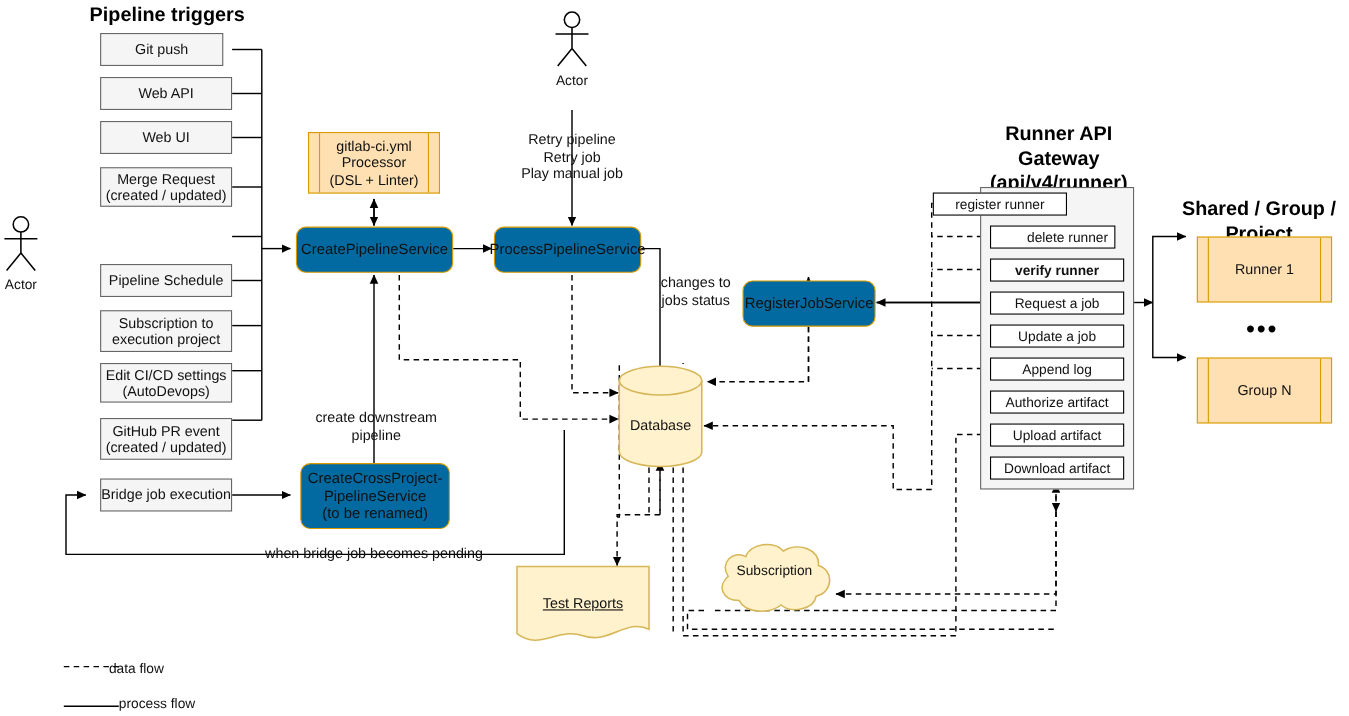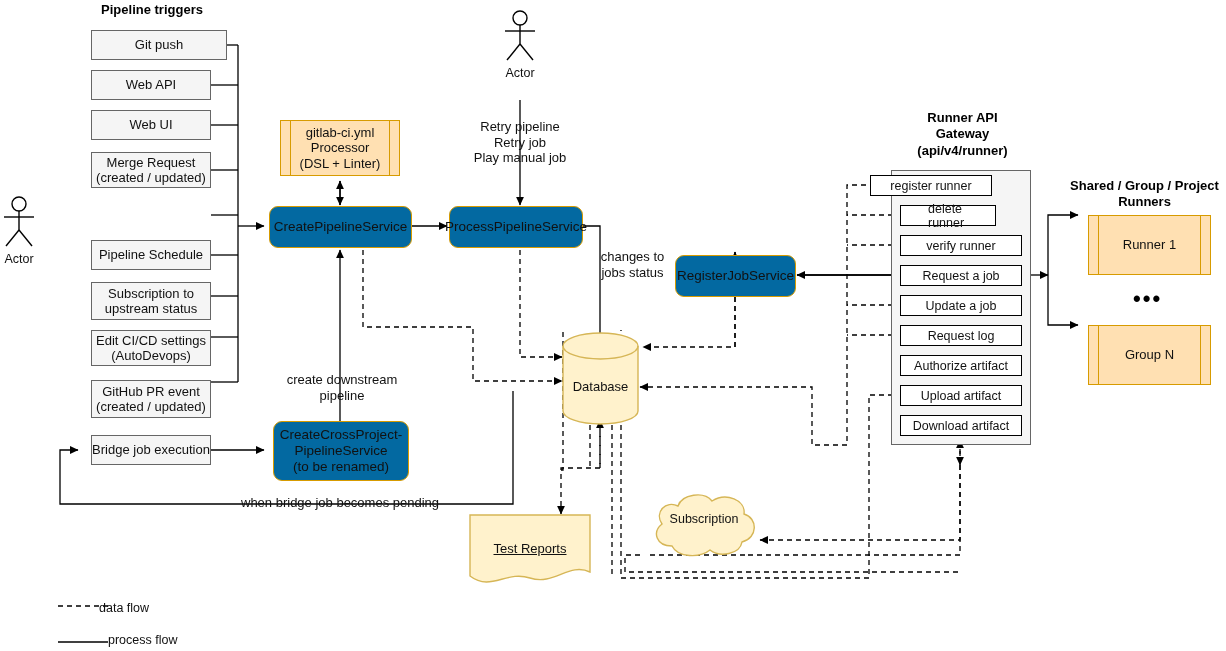--- a/index.html
+++ b/index.html
@@ -76,21 +76,21 @@
     background:#ffffff;
     border:1px solid #000000;
     display:flex;align-items:center;justify-content:center;
     font-size:12.5px;
     color:#111111;
   }
   
   .title{
     position:absolute;
     font-weight:bold;
-    font-size:13px;
+    font-size:18px;
     text-align:center;
     line-height:1.25;
     white-space:pre-line;
     color:#000000;
   }
   .label{
     position:absolute;
     font-size:13px;
     text-align:center;
     line-height:1.2;
@@ -235,28 +235,28 @@
 
   <svg class="shape" style="left:503px;top:10px;" width="34" height="54" viewBox="0 0 34 54">
     <circle cx="17" cy="8" r="7" fill="#ffffff" stroke="#000000" stroke-width="1.4"></circle>
     <line x1="17" y1="15" x2="17" y2="34" stroke="#000000" stroke-width="1.4"></line>
     <line x1="2" y1="21" x2="32" y2="21" stroke="#000000" stroke-width="1.4"></line>
     <line x1="17" y1="34" x2="4" y2="50" stroke="#000000" stroke-width="1.4"></line>
     <line x1="17" y1="34" x2="30" y2="50" stroke="#000000" stroke-width="1.4"></line>
   </svg>
   <div class="actor-label" style="left:501px;top:66px;width:38px;">Actor</div>
 
-  <div class="node trigger" style="left:91px;top:30px;width:136px;height:30px;">Git push</div>
+  <div class="node trigger" style="left:91px;top:30px;width:112px;height:30px;">Git push</div>
   <div class="node trigger" style="left:91px;top:70px;width:120px;height:30px;">Web API</div>
   <div class="node trigger" style="left:91px;top:110px;width:120px;height:30px;">Web UI</div>
   <div class="node trigger" style="left:91px;top:152px;width:120px;height:36px;">Merge Request
 (created / updated)</div>
   <div class="node trigger" style="left:91px;top:240px;width:120px;height:30px;">Pipeline Schedule</div>
   <div class="node trigger" style="left:91px;top:282px;width:120px;height:38px;">Subscription to
-upstream status</div>
+execution project</div>
   <div class="node trigger" style="left:91px;top:330px;width:120px;height:36px;">Edit CI/CD settings
 (AutoDevops)</div>
   <div class="node trigger" style="left:91px;top:380px;width:120px;height:38px;">GitHub PR event
 (created / updated)</div>
   <div class="node trigger" style="left:91px;top:435px;width:120px;height:30px;">Bridge job execution</div>
 
   <div class="node process" style="left:280px;top:120px;width:120px;height:56px;">gitlab-ci.yml
 Processor
 (DSL + Linter)</div>
 
@@ -295,26 +295,26 @@
   <div class="label" style="left:585px;top:249px;width:95px;">changes to
 jobs status</div>
 
   <div class="label" style="left:277px;top:372px;width:130px;">create downstream
 pipeline</div>
 
   <div class="label left" style="left:241px;top:495px;width:200px;">when bridge job becomes pending</div>
 
   <div class="panel" style="left:891px;top:170px;width:140px;height:275px;"></div>
 
-  <div class="api-item" style="left:870px;top:175px;width:122px;height:21px;">register runner</div>
-  <div class="api-item" style="left:900px;top:205px;width:96px;height:21px;padding-left:27px;">delete runner</div>
-  <div class="api-item" style="left:900px;top:235px;width:122px;height:21px;">verify runner</div>
+  <div class="api-item" style="left:848px;top:175px;width:122px;height:21px;">register runner</div>
+  <div class="api-item" style="left:900px;top:205px;width:114px;height:21px;padding-left:27px;">delete runner</div>
+  <div class="api-item" style="left:900px;top:235px;width:122px;height:21px;font-weight:bold;">verify runner</div>
   <div class="api-item" style="left:900px;top:265px;width:122px;height:21px;">Request a job</div>
   <div class="api-item" style="left:900px;top:295px;width:122px;height:21px;">Update a job</div>
-  <div class="api-item" style="left:900px;top:325px;width:122px;height:21px;">Request log</div>
+  <div class="api-item" style="left:900px;top:325px;width:122px;height:21px;">Append log</div>
   <div class="api-item" style="left:900px;top:355px;width:122px;height:21px;text-align:right;">Authorize artifact</div>
   <div class="api-item" style="left:900px;top:385px;width:122px;height:21px;">Upload artifact</div>
   <div class="api-item" style="left:900px;top:415px;width:122px;height:21px;">Download artifact</div>
 
   <div class="node process" style="left:1088px;top:215px;width:123px;height:60px;">Runner 1</div>
 
   <div class="ellipsis" style="left:1133px;top:288px;">•••</div>
 
   <div class="node process" style="left:1088px;top:325px;width:123px;height:60px;">Group N</div>
 

